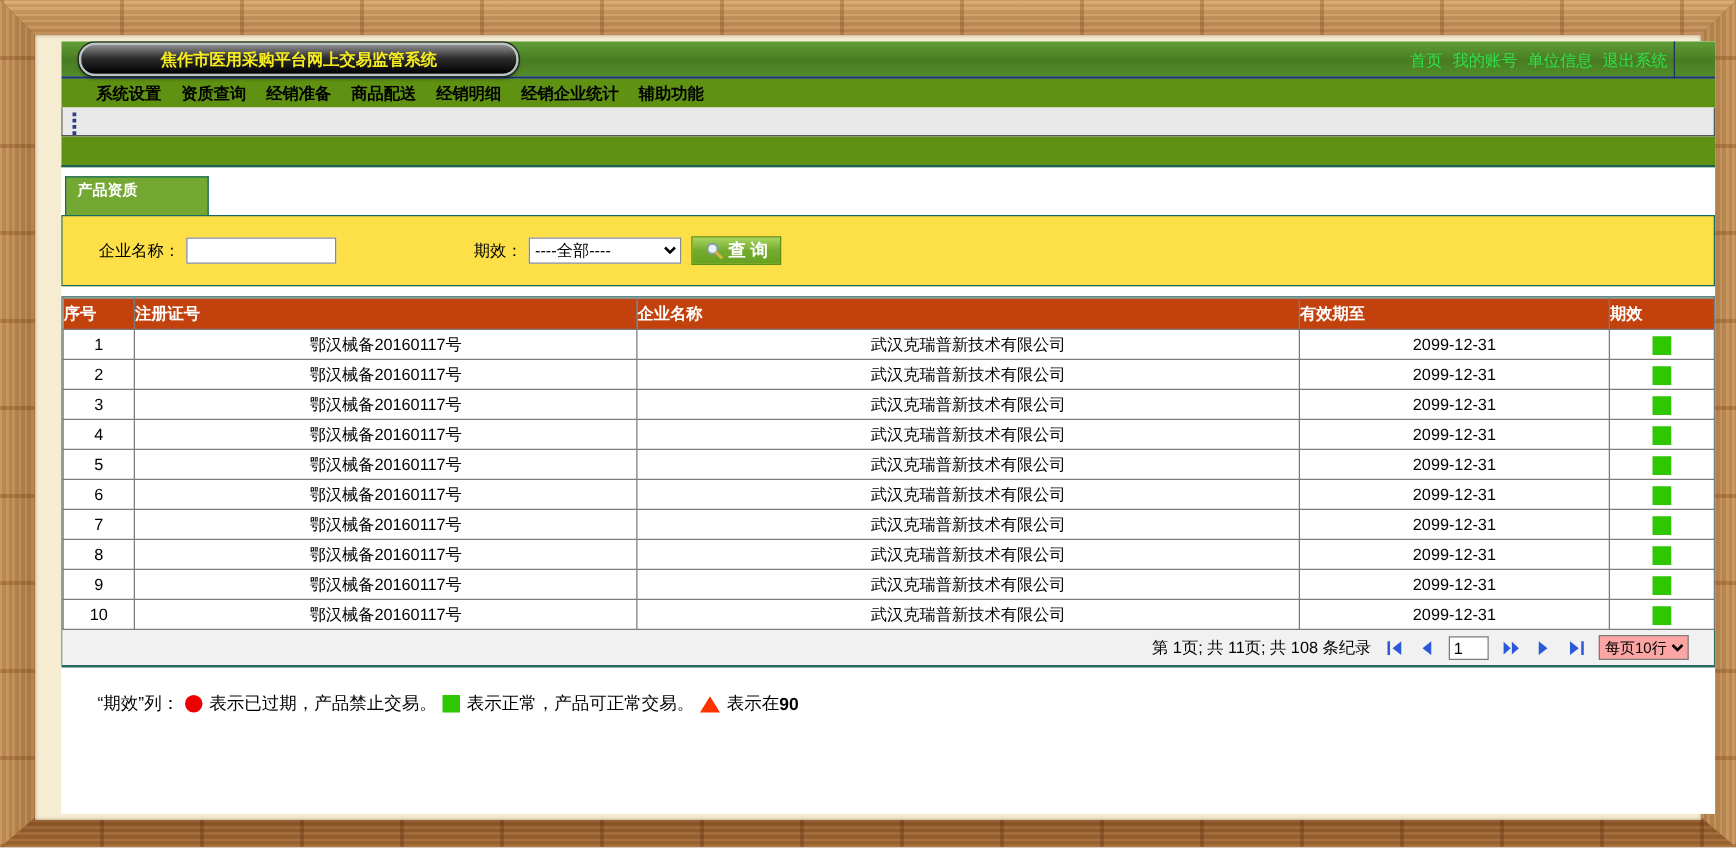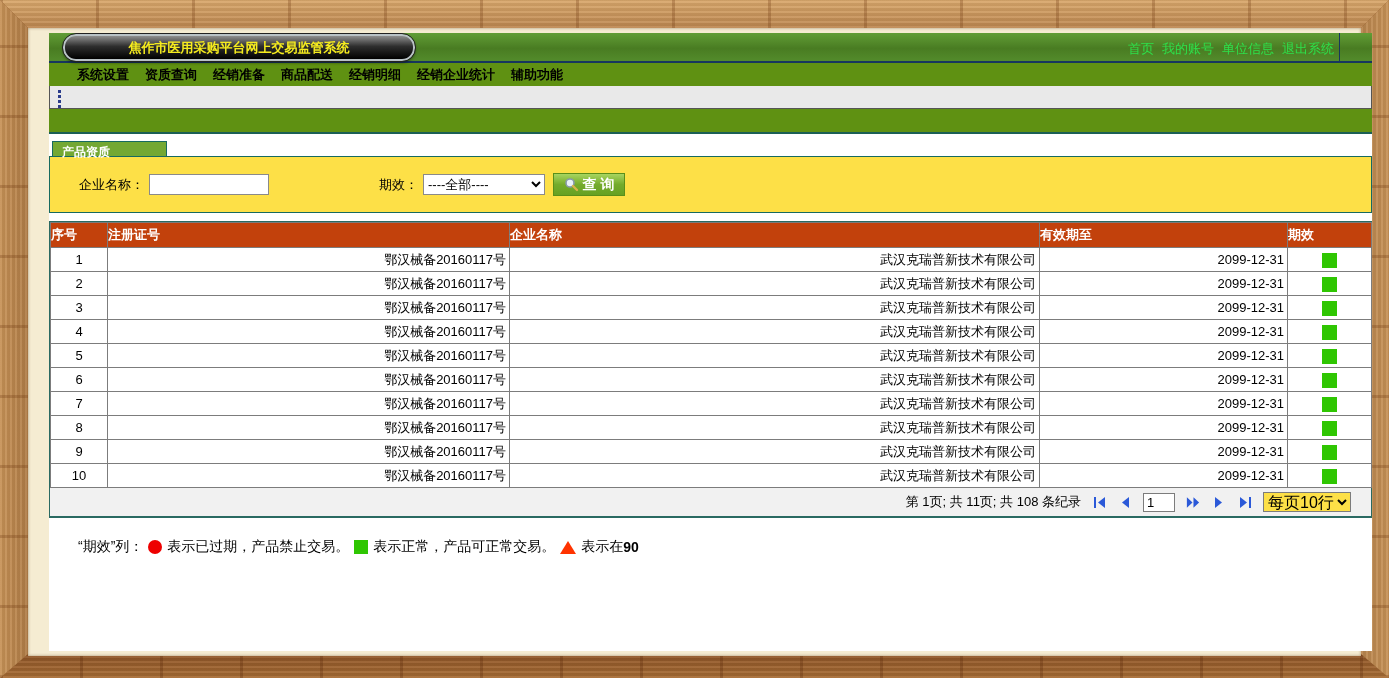--- a/index.html
+++ b/index.html
@@ -60,21 +60,21 @@
   .toolstrip { height:23px; flex:0 0 23px; background:#e9e9e9; border:1px solid #555; border-top:none;
                position:relative; }
   .grip { position:absolute; left:8px; top:4px; display:flex; flex-direction:column; gap:2px; }
   .grip i { width:3px; height:3px; background:#2b3c8c; display:block; }
 
   
   .greenband { height:25px; flex:0 0 25px; background:#5f9112; border-bottom:2px solid #1c5f55; }
 
   
   .content { flex:1; background:#fff; padding-top:7px; }
-  .tab { margin-left:3px; width:115px; height:15px; background:#74a833; border:1px solid #176a60;
+  .tab { margin-left:3px; width:115px; height:31px; background:#74a833; border:1px solid #176a60;
          border-bottom:none; color:#fff; font-weight:bold; font-size:12px; line-height:20px;
          padding-left:9px; cursor:pointer; }
   .search-panel { height:57px; background:#fde047; border:1px solid #176a60; display:flex; align-items:center; }
   .search-panel .lbl { font-size:13px; }
   .lbl-company { margin-left:29px; }
   .inp-company { margin-left:5px; width:120px; height:21px; border:1px solid #8a8a8a; background:#fff; padding:0 3px; font-size:13px; }
   .lbl-period { margin-left:110px; }
   .sel-period { margin-left:5px; width:122px; height:21px; border:1px solid #8a8a8a; background:#fff; font-size:13px; }
   .btn-query { margin-left:8px; width:72px; height:23px; border:1px solid #5a8f1a;
                background:linear-gradient(180deg,#a8d55f 0%,#74ab2c 50%,#67a122 100%);
@@ -84,30 +84,30 @@
   .spacer8 { height:8px; }
 
   
   .grid-panel { border:1px solid #2a6a62; border-bottom-width:2px; }
   table.grid { width:100%; border-collapse:collapse; table-layout:fixed; }
   table.grid th { background:#c2410c; color:#fff; font-weight:bold; font-size:13px; height:25px;
                   border:1px solid #7c7c7c; text-align:left; }
   table.grid td { height:24px; border:1px solid #7c7c7c; font-size:13px; background:#fff; padding:0 3px; }
   col.c0 { width:57px; } col.c1 { width:402px; } col.c2 { width:530px; } col.c3 { width:248px; } col.c4 { width:84px; }
   td.c0 { text-align:center; }
-  td.c1, td.c2, td.c3 { text-align:right; }
+  td.c1, td.c2, td.c3 { text-align:center; }
   td.c4 { text-align:center; }
   .status-square { display:inline-block; width:15px; height:15px; background:#2fc602; vertical-align:middle; }
 
   
   .pagination { height:28px; background:#f1f1f1; display:flex; align-items:center; justify-content:flex-end;
                 gap:10px; padding-right:20px; font-size:13px; }
   .pg-icon { width:16px; height:14px; cursor:pointer; display:inline-flex; align-items:center; justify-content:center; }
   .pg-input { width:32px; height:19px; border:1px solid #7c7c7c; text-align:left; padding:0 3px; font-size:13px; background:#fff; }
-  .pg-size { height:20px; border:1px solid #7c7c7c; background:#fde047; font-size:16px; }
+  .pg-size { height:20px; border:1px solid #7c7c7c; background:#fca5a5; font-size:12px; }
 
   
   .legend { margin-top:20px; margin-left:29px; font-size:14px; display:flex; align-items:center; flex-wrap:nowrap; }
   .legend .ic { display:inline-block; margin:0 5px; vertical-align:middle; }
   .ic-red-circle { width:14px; height:14px; border-radius:50%; background:#ee0000; }
   .ic-green-square { width:14px; height:14px; background:#2fc602; }
   .ic-red-triangle { width:0; height:0; border-left:8px solid transparent; border-right:8px solid transparent;
                      border-bottom:13px solid #ff3300; }
   .legend b { font-weight:bold; }
 </style>

